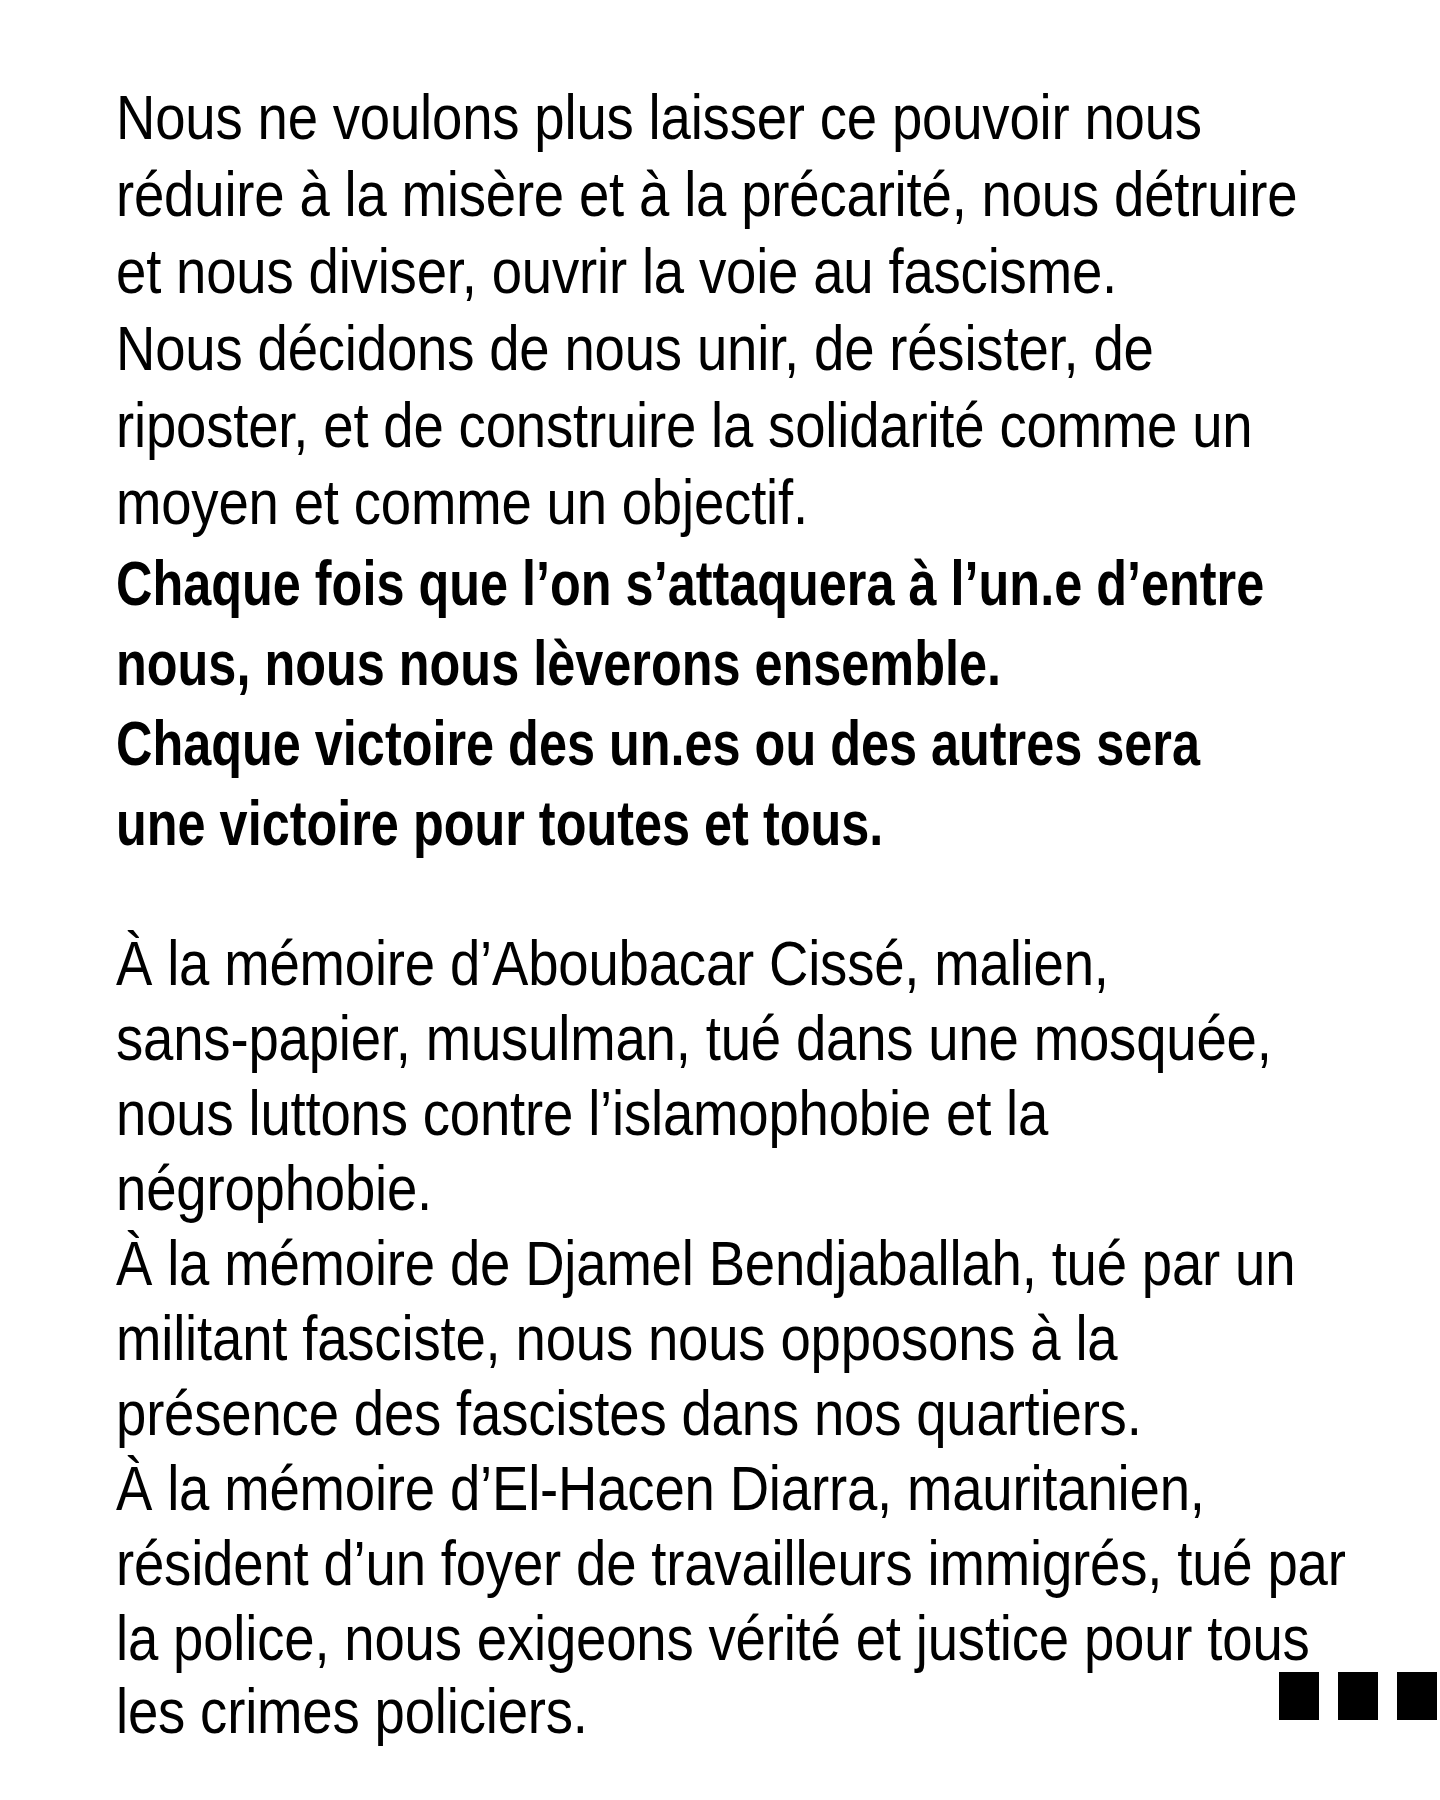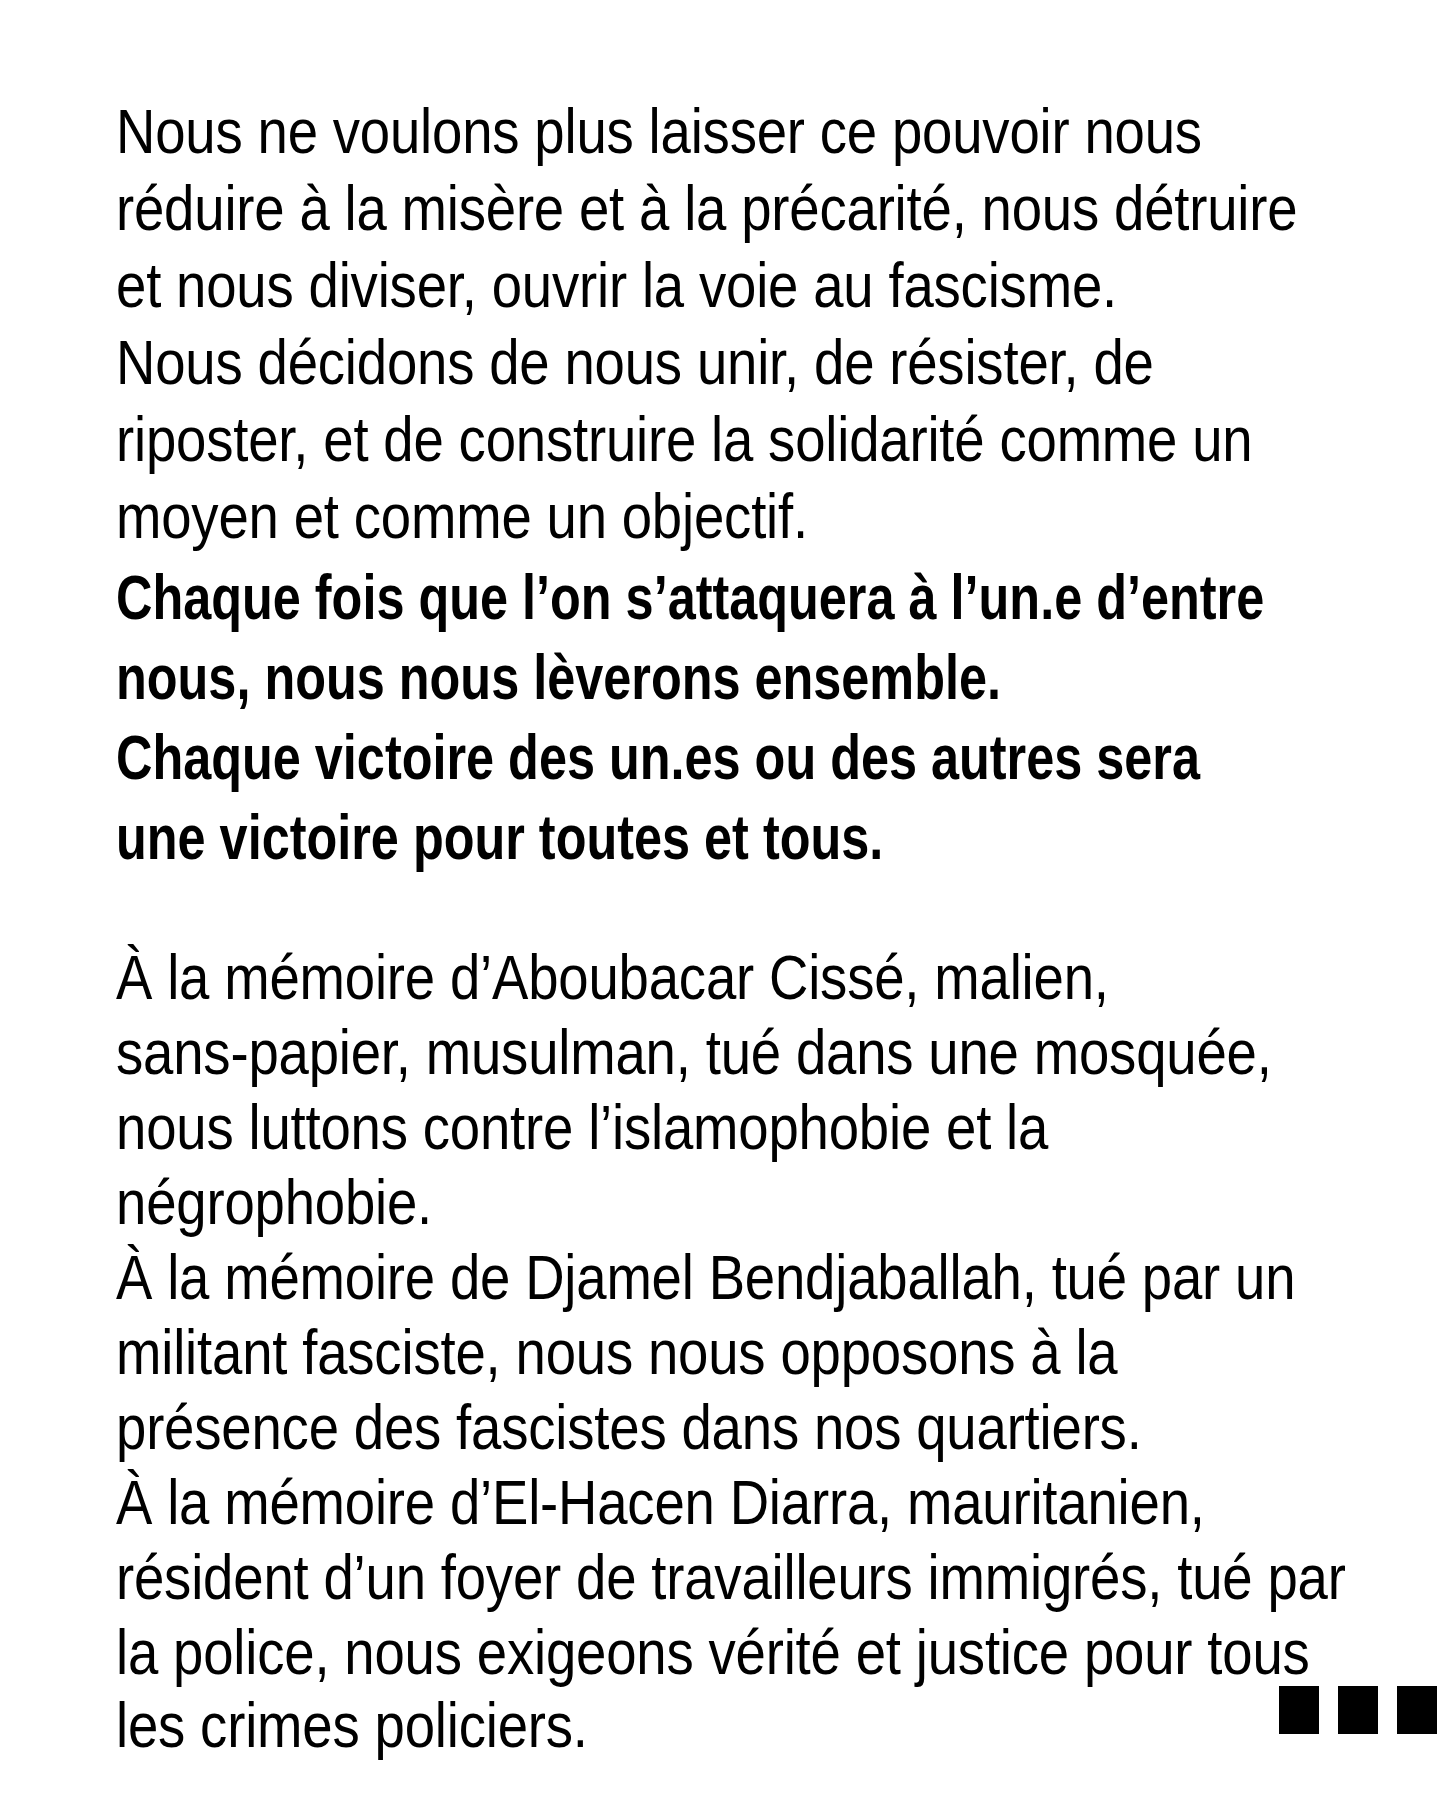--- a/index.html
+++ b/index.html
@@ -10,21 +10,21 @@
     body {
       width: 1440px;
       height: 1800px;
       position: relative;
       overflow: hidden;
       font-family: "Liberation Sans", sans-serif;
       color: #000000;
     }
     .page {
       position: absolute;
-      left: 0; top: 14px;
+      left: 0; top: 0;
       width: 1440px;
       height: 1476px;
       background: #ffffff;
     }
     .line {
       position: absolute;
       left: 116px;
       white-space: nowrap;
       font-size: 63px;
       line-height: 63px;

